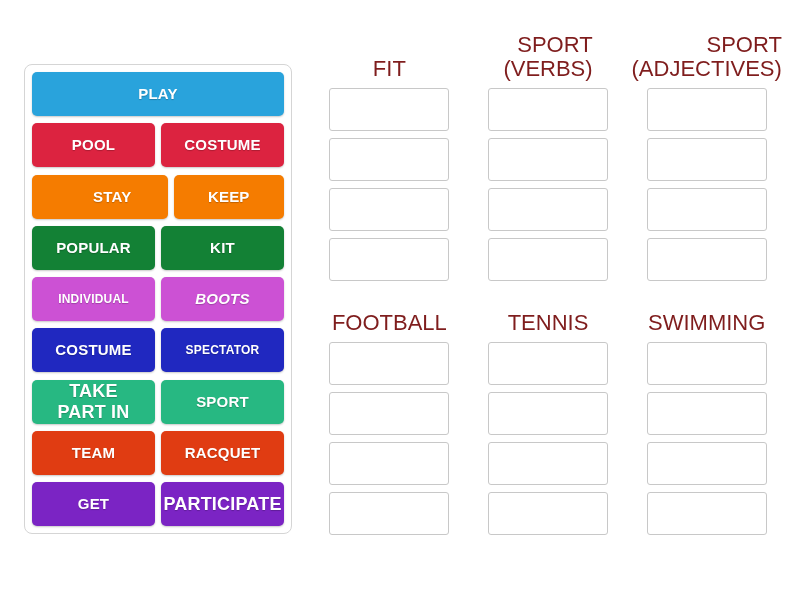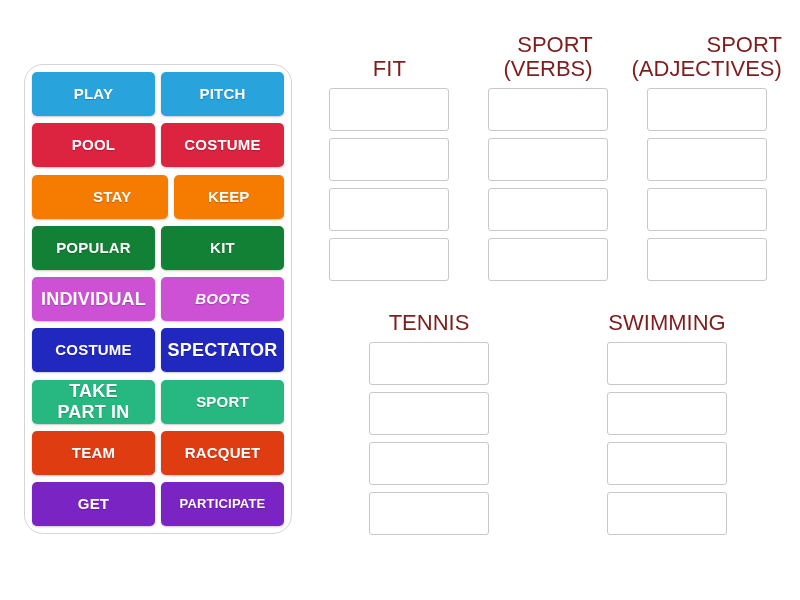--- a/index.html
+++ b/index.html
@@ -20,21 +20,21 @@
 
   
   #word-bank {
     position: absolute;
     left: 24px;
     top: 64px;
     width: 268px;
     height: 470px;
     background: #ffffff;
     border: 1px solid #d5d5d5;
-    border-radius: 19px;
+    border-radius: 8px;
     padding: 7px 7px;
     display: flex;
     flex-direction: column;
     justify-content: space-between;
   }
 
   .tile-row {
     display: flex;
     gap: 6px;
     height: 44px;
@@ -52,22 +52,22 @@
     font-weight: bold;
     letter-spacing: 0.2px;
     line-height: 1.05;
     text-shadow: 0 1px 1px rgba(0,0,0,0.22);
     box-shadow: 0 1px 2px rgba(0,0,0,0.22);
     padding: 2px 3px;
     white-space: pre-line;
     overflow: hidden;
   }
 
-  .tile.long { font-size: 18px; }
-  .tile.xlong { font-size: 13px; }
+  .tile.long { font-size: 12px; }
+  .tile.xlong { font-size: 18px; }
   .tile.twoline { font-size: 18px; line-height: 1.12; }
 
   
   #categories {
     position: absolute;
     left: 310px;
     top: 26px;
     width: 476px;
     height: 540px;
   }
@@ -122,21 +122,20 @@
   .cat-band.bottom .cat-title { height: 32px; display: flex; align-items: flex-end; justify-content: center; }
 </style>
 </head>
 <body>
 
 <div id="stage">
 
   <div id="word-bank">
     <div class="tile-row">
       <div class="tile" style="background: linear-gradient(rgb(41, 163, 220) 0%, rgb(41, 163, 220) 48%, rgb(41, 163, 220) 100%) rgb(41, 163, 220);">PLAY</div>
-      <div class="tile" style="background: linear-gradient(rgb(41, 163, 220) 0%, rgb(41, 163, 220) 48%, rgb(41, 163, 220) 100%) rgb(41, 163, 220);">PITCH</div>
     </div>
     <div class="tile-row">
       <div class="tile" style="background: linear-gradient(rgb(220, 35, 64) 0%, rgb(220, 35, 64) 48%, rgb(220, 35, 64) 100%) rgb(220, 35, 64);">POOL</div>
       <div class="tile" style="background: linear-gradient(rgb(220, 35, 64) 0%, rgb(220, 35, 64) 48%, rgb(220, 35, 64) 100%) rgb(220, 35, 64);">COSTUME</div>
     </div>
     <div class="tile-row">
       <div class="tile" style="background: linear-gradient(rgb(245, 124, 0) 0%, rgb(245, 124, 0) 48%, rgb(245, 124, 0) 100%) rgb(245, 124, 0); padding-left: 28px;">STAY</div>
       <div class="tile" style="background: linear-gradient(rgb(245, 124, 0) 0%, rgb(245, 124, 0) 48%, rgb(245, 124, 0) 100%) rgb(245, 124, 0);">KEEP</div>
     </div>
     <div class="tile-row">
@@ -199,20 +198,29 @@
           <div class="drop-slot"></div>
           <div class="drop-slot"></div>
           <div class="drop-slot"></div>
         </div>
       </div>
 
     </div>
 
     <div class="cat-band bottom">
 
+      <div class="cat-col">
+        <div class="cat-title">FOOTBALL</div>
+        <div class="drop-list">
+          <div class="drop-slot"></div>
+          <div class="drop-slot"></div>
+          <div class="drop-slot"></div>
+          <div class="drop-slot"></div>
+        </div>
+      </div>
 
       <div class="cat-col">
         <div class="cat-title">TENNIS</div>
         <div class="drop-list">
           <div class="drop-slot"></div>
           <div class="drop-slot"></div>
           <div class="drop-slot"></div>
           <div class="drop-slot"></div>
         </div>
       </div>

